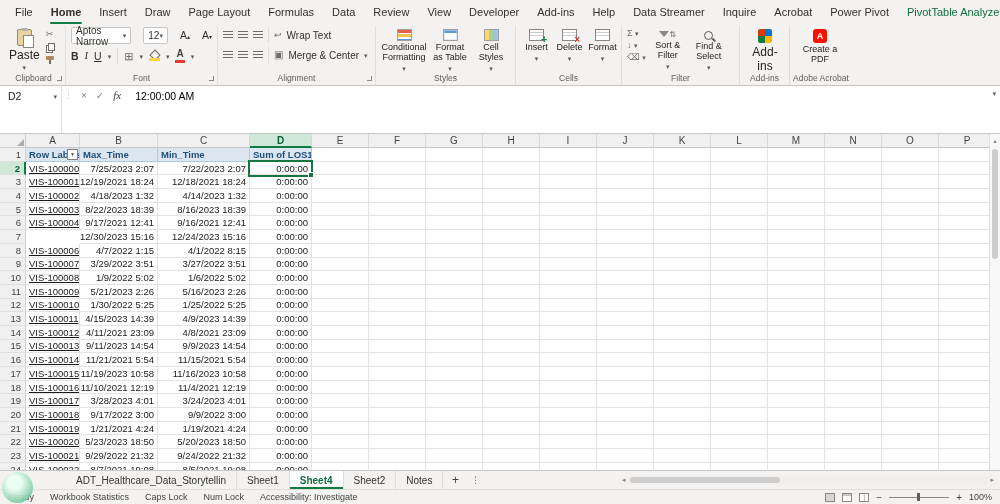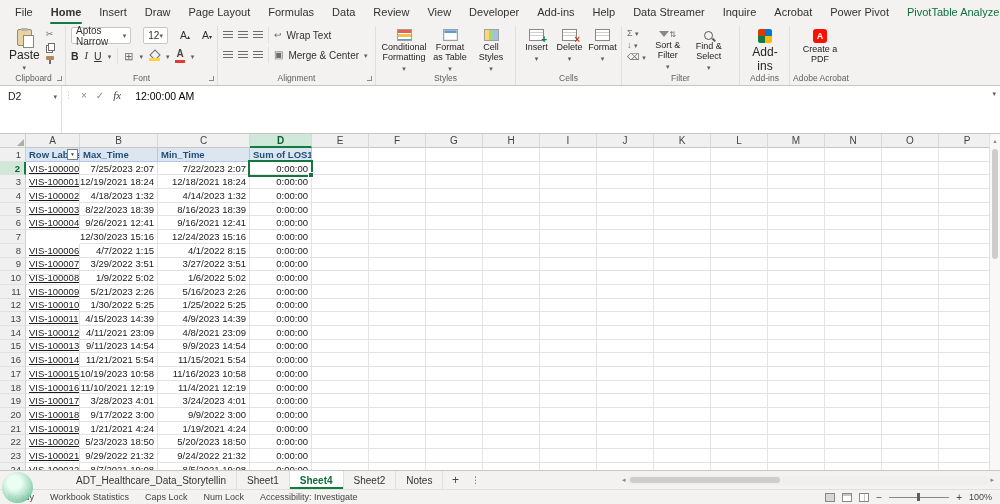--- a/index.html
+++ b/index.html
@@ -462,21 +462,21 @@
         <div class="gcell" style="flex: 0 0 57px;"></div>
         <div class="gcell" style="flex: 0 0 57px;"></div>
         <div class="gcell" style="flex: 0 0 57px;"></div>
         <div class="gcell" style="flex: 0 0 57px;"></div>
         <div class="gcell" style="flex: 0 0 57px;"></div>
         <div class="gcell" style="flex: 0 0 57px;"></div>
       </div>
       <div class="grow">
         <div class="rnum">6</div>
         <div class="gcell left" style="flex: 0 0 54px;">VIS-100004</div>
-        <div class="gcell num" style="flex: 0 0 78px;">9/26/2021 12:41</div>
+        <div class="gcell num" style="flex: 0 0 78px;">9/17/2021 12:41</div>
         <div class="gcell num" style="flex: 0 0 92px;">9/16/2021 12:41</div>
         <div class="gcell num" style="flex: 0 0 62px;">0:00:00</div>
         <div class="gcell" style="flex: 0 0 57px;"></div>
         <div class="gcell" style="flex: 0 0 57px;"></div>
         <div class="gcell" style="flex: 0 0 57px;"></div>
         <div class="gcell" style="flex: 0 0 57px;"></div>
         <div class="gcell" style="flex: 0 0 57px;"></div>
         <div class="gcell" style="flex: 0 0 57px;"></div>
         <div class="gcell" style="flex: 0 0 57px;"></div>
         <div class="gcell" style="flex: 0 0 57px;"></div>
@@ -671,21 +671,21 @@
         <div class="gcell" style="flex: 0 0 57px;"></div>
         <div class="gcell" style="flex: 0 0 57px;"></div>
         <div class="gcell" style="flex: 0 0 57px;"></div>
         <div class="gcell" style="flex: 0 0 57px;"></div>
         <div class="gcell" style="flex: 0 0 57px;"></div>
         <div class="gcell" style="flex: 0 0 57px;"></div>
       </div>
       <div class="grow">
         <div class="rnum">17</div>
         <div class="gcell left" style="flex: 0 0 54px;">VIS-100015</div>
-        <div class="gcell num" style="flex: 0 0 78px;">10/19/2023 10:58</div>
+        <div class="gcell num" style="flex: 0 0 78px;">11/19/2023 10:58</div>
         <div class="gcell num" style="flex: 0 0 92px;">11/16/2023 10:58</div>
         <div class="gcell num" style="flex: 0 0 62px;">0:00:00</div>
         <div class="gcell" style="flex: 0 0 57px;"></div>
         <div class="gcell" style="flex: 0 0 57px;"></div>
         <div class="gcell" style="flex: 0 0 57px;"></div>
         <div class="gcell" style="flex: 0 0 57px;"></div>
         <div class="gcell" style="flex: 0 0 57px;"></div>
         <div class="gcell" style="flex: 0 0 57px;"></div>
         <div class="gcell" style="flex: 0 0 57px;"></div>
         <div class="gcell" style="flex: 0 0 57px;"></div>

